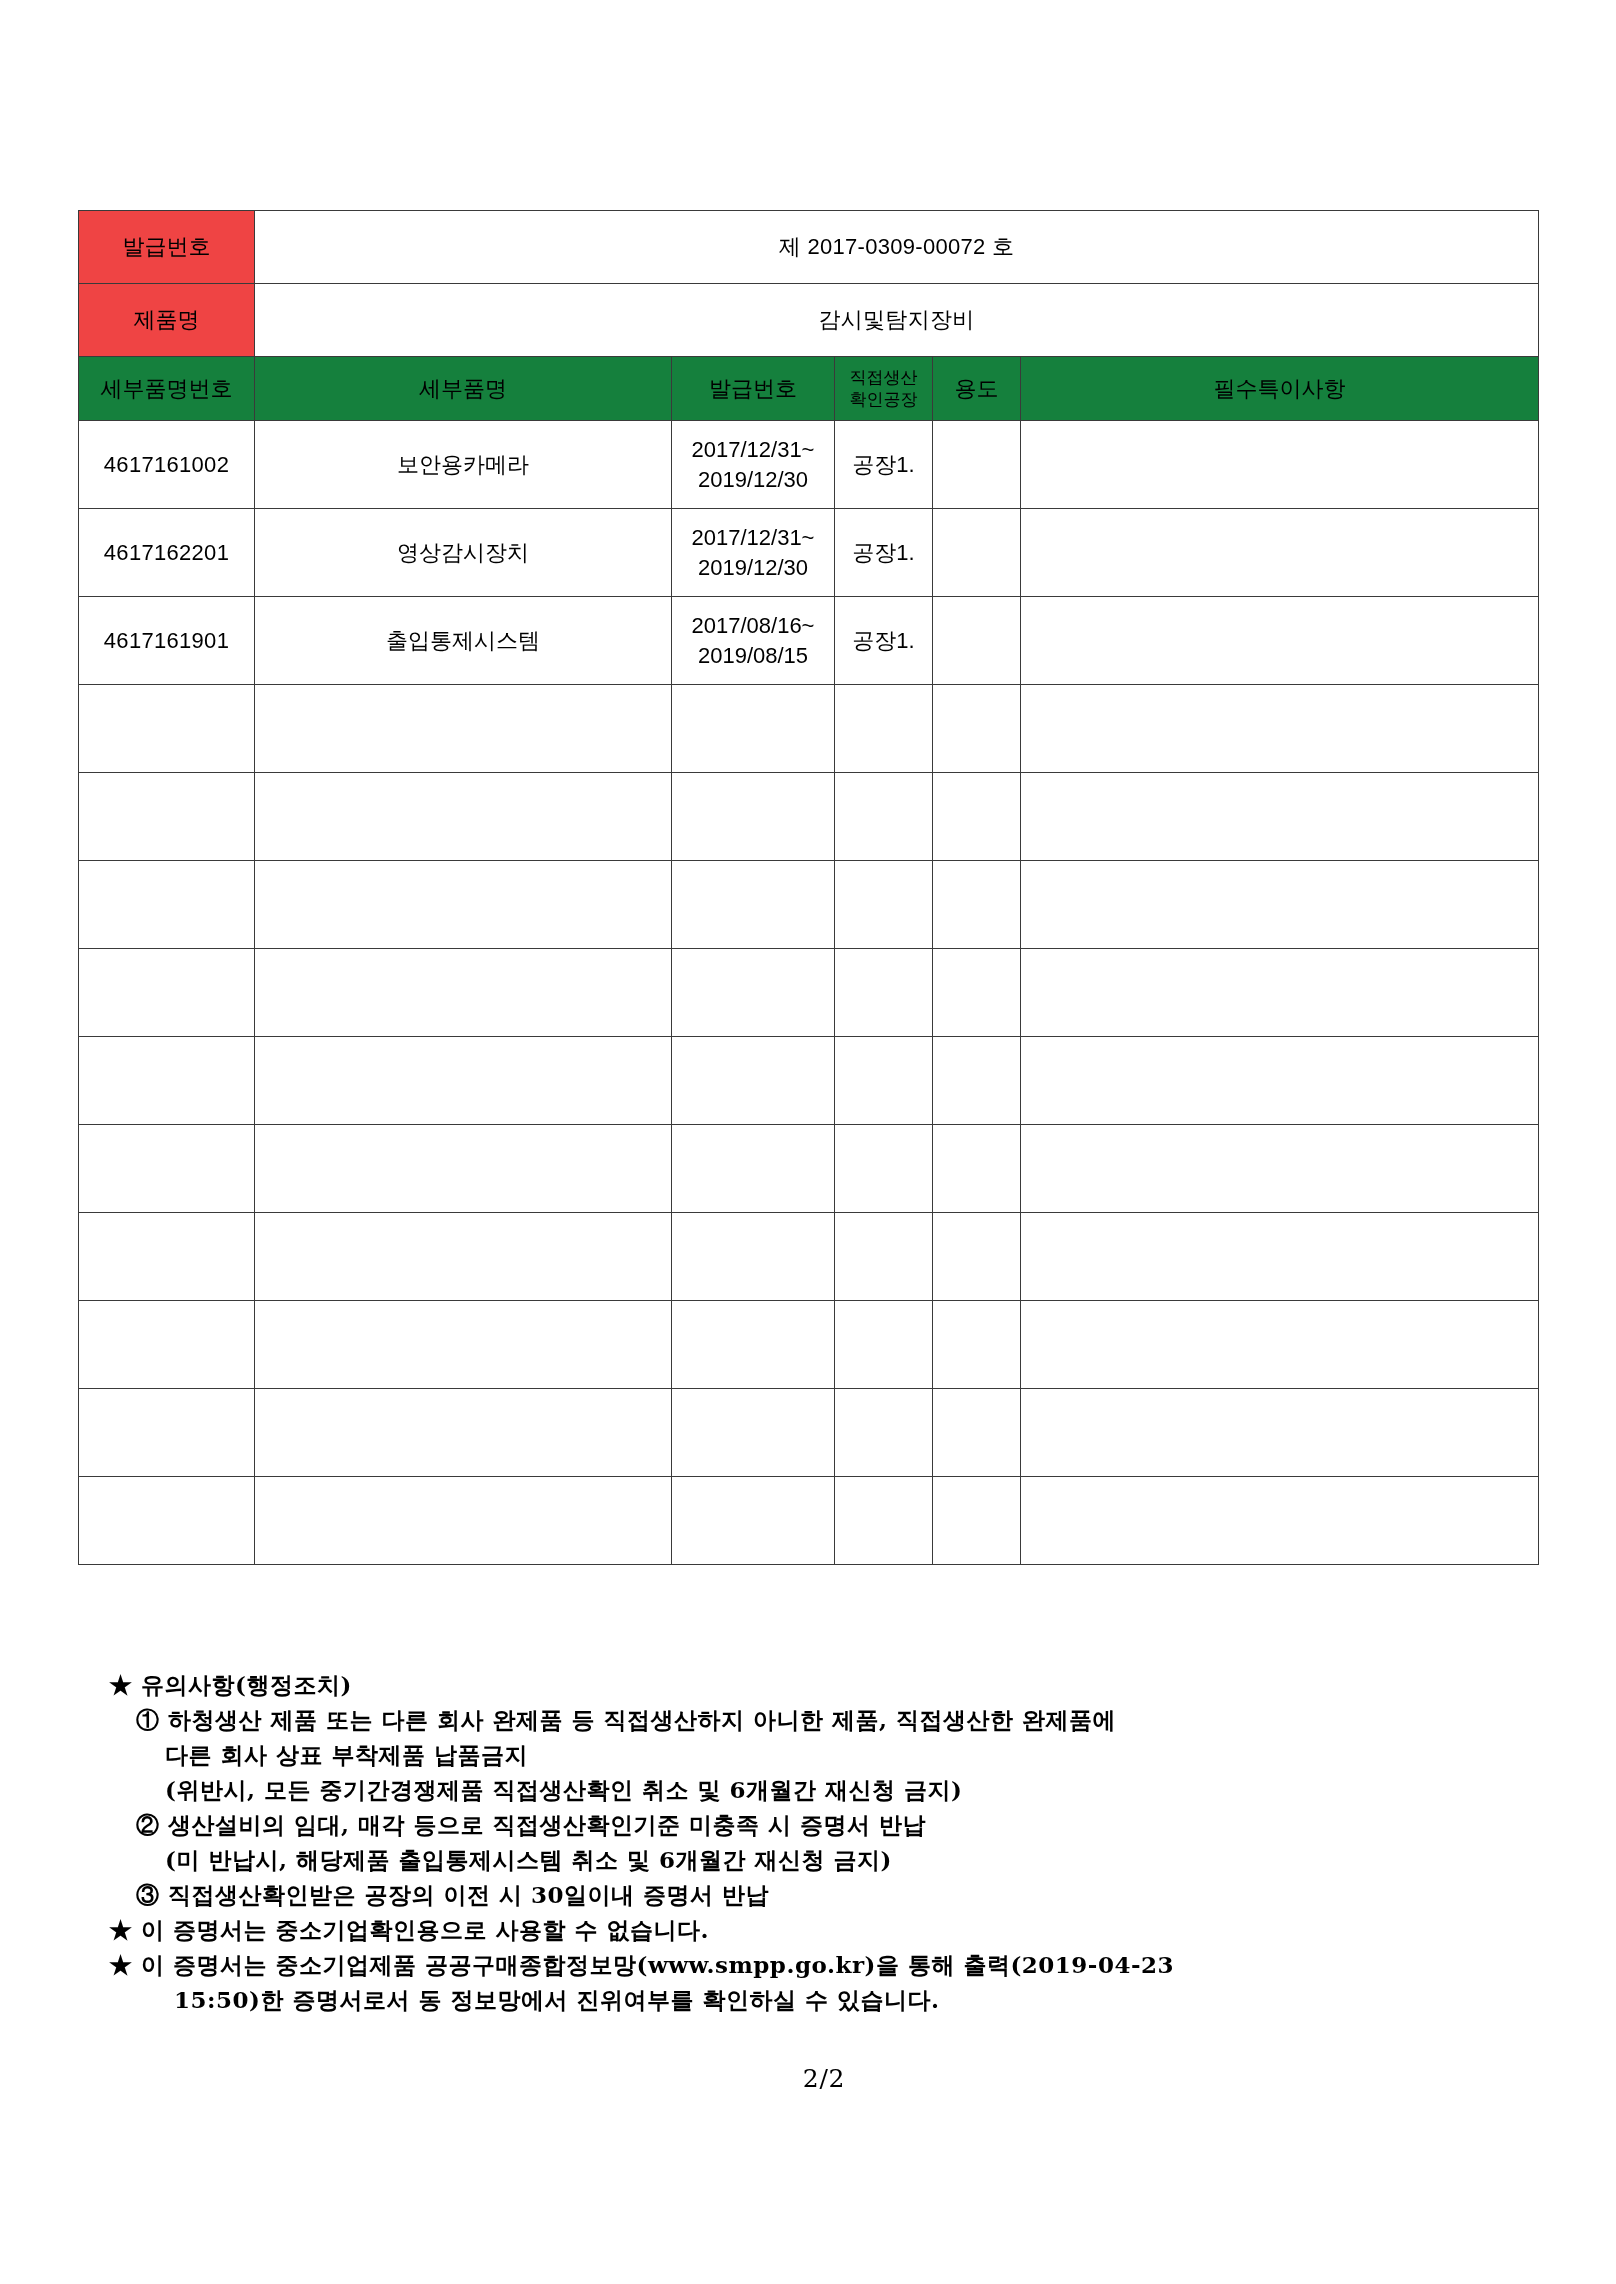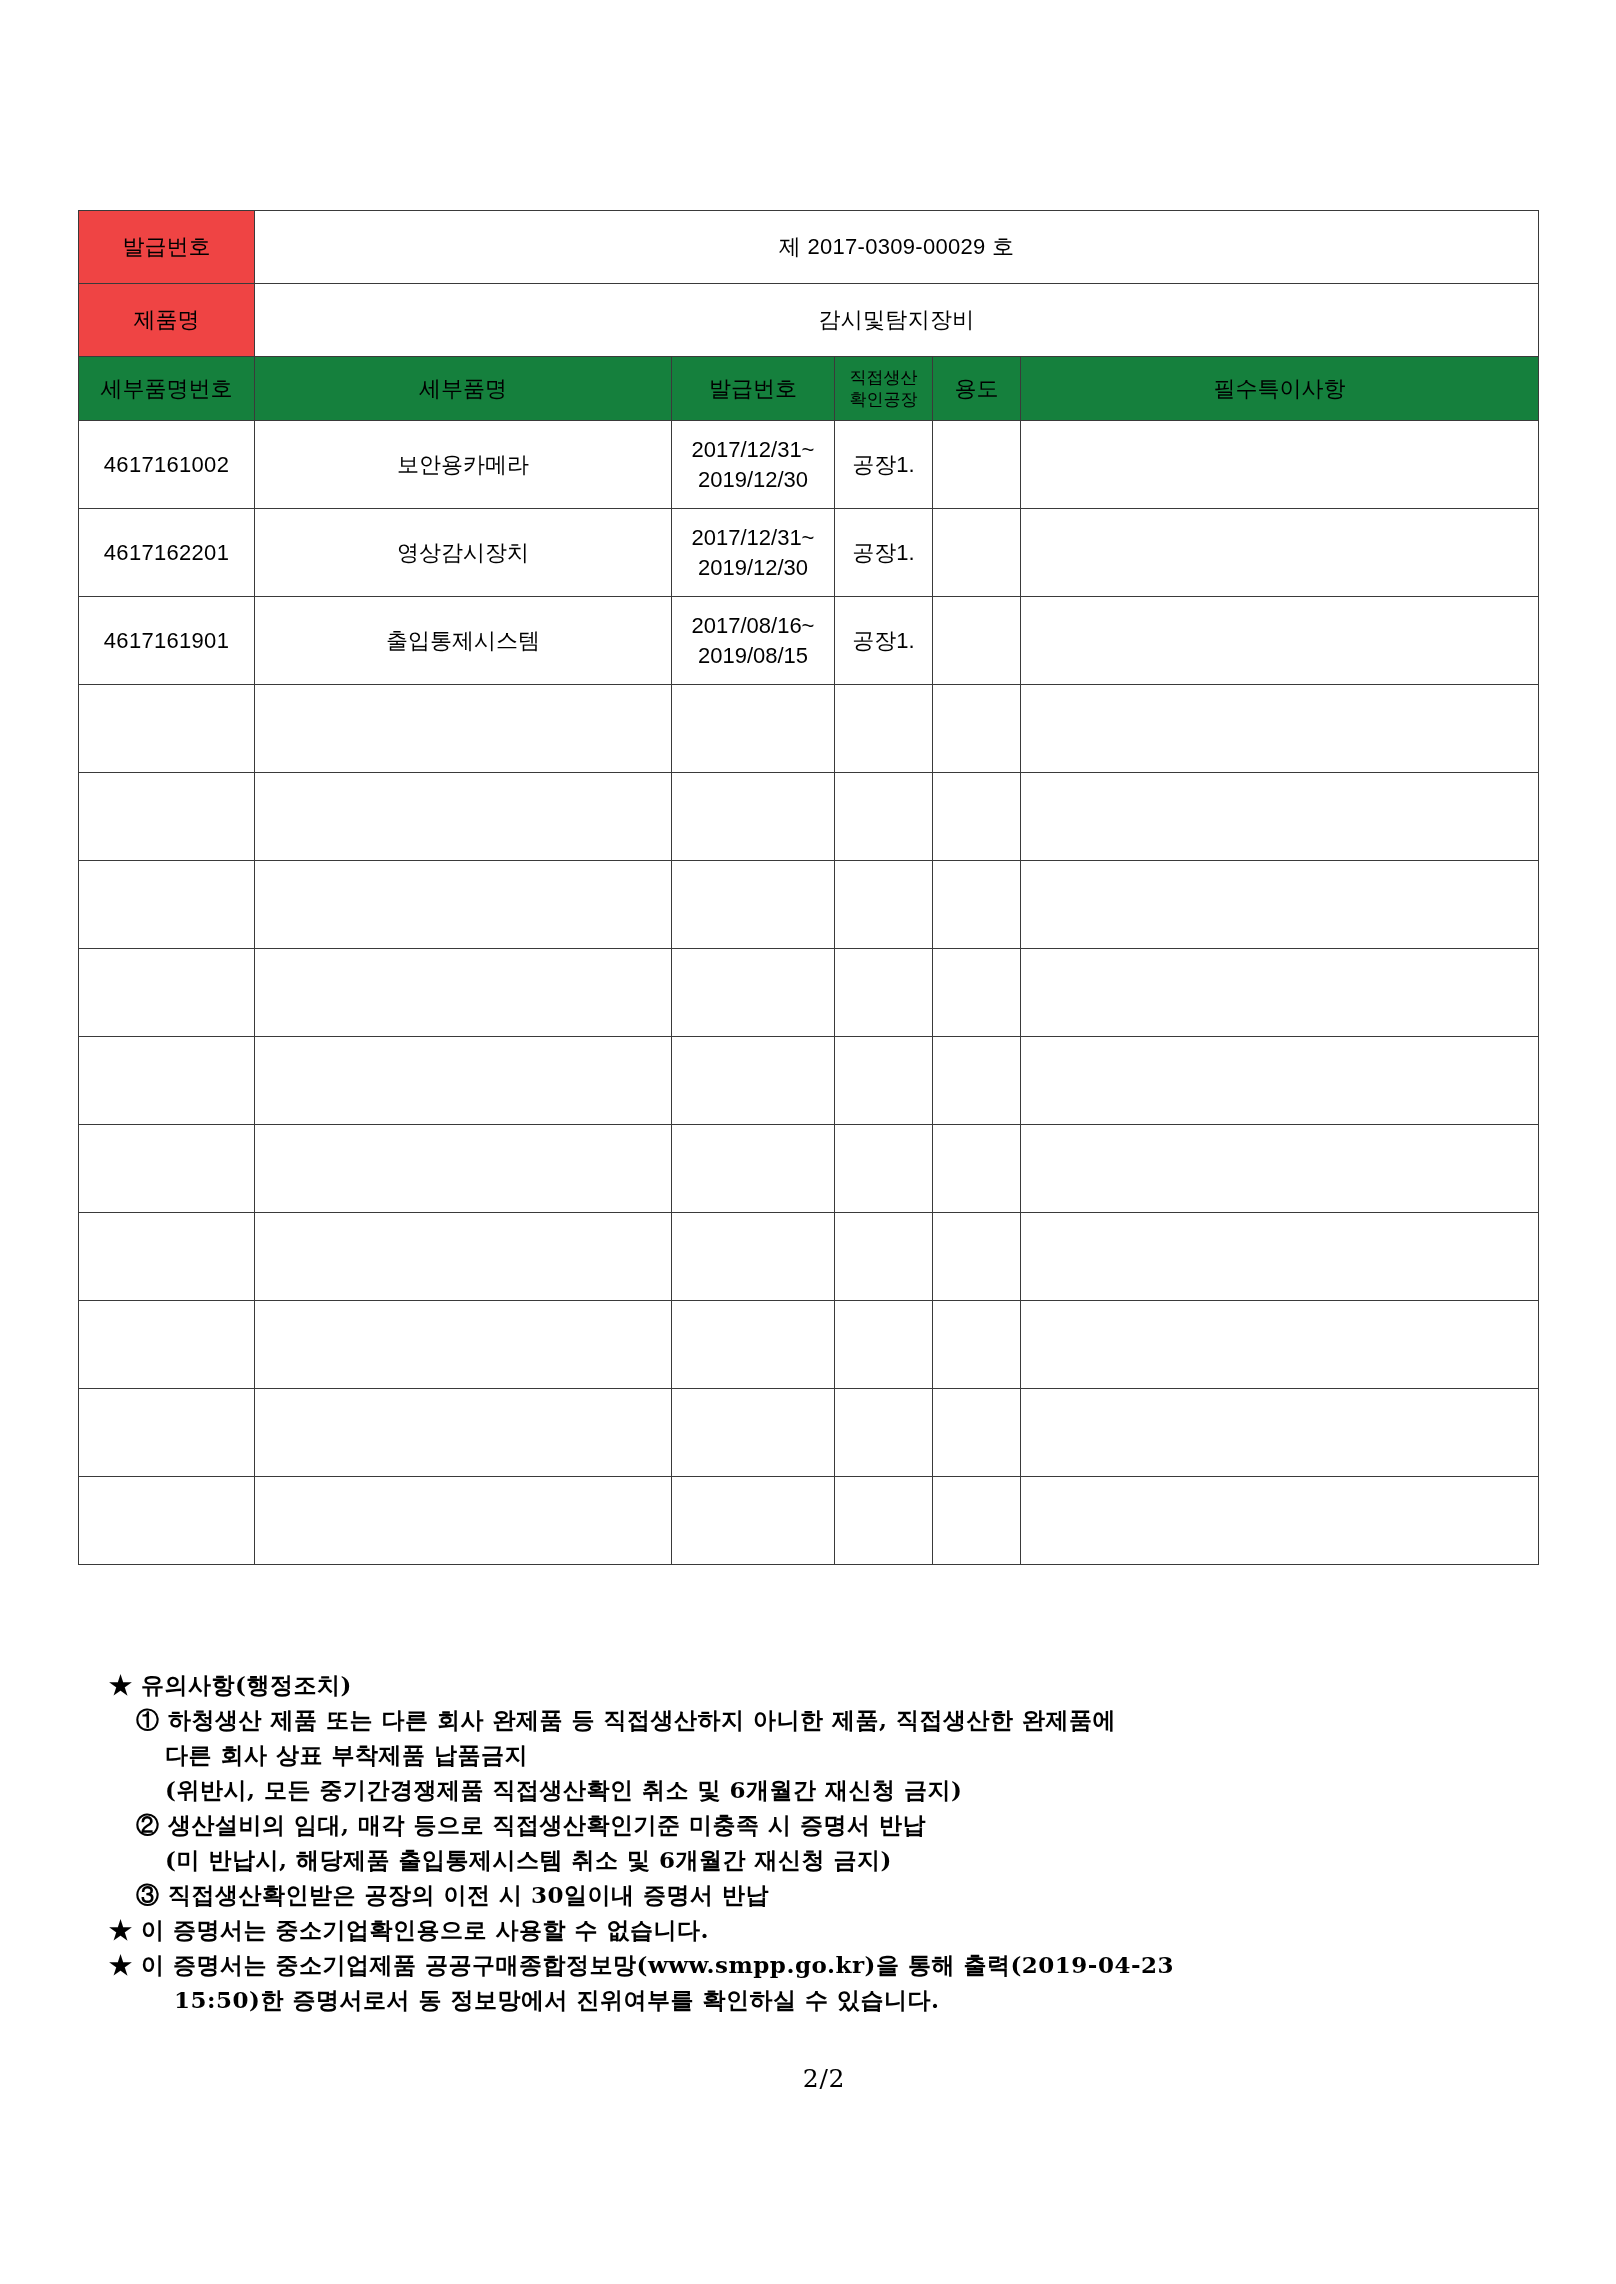--- a/index.html
+++ b/index.html
@@ -125,21 +125,21 @@
       <col style="width:176px">
       <col style="width:417px">
       <col style="width:163px">
       <col style="width:98px">
       <col style="width:88px">
       <col style="width:518px">
     </colgroup>
     <tbody>
       <tr>
         <td class="label-cell">발급번호</td>
-        <td class="value-cell" colspan="5">제 2017-0309-00029 호</td>
+        <td class="value-cell" colspan="5">제 2017-0309-00072 호</td>
       </tr>
       <tr>
         <td class="label-cell">제품명</td>
         <td class="value-cell" colspan="5">감시및탐지장비</td>
       </tr>
       <tr>
         <td class="header-cell">세부품명번호</td>
         <td class="header-cell">세부품명</td>
         <td class="header-cell">발급번호</td>
         <td class="header-cell small">

